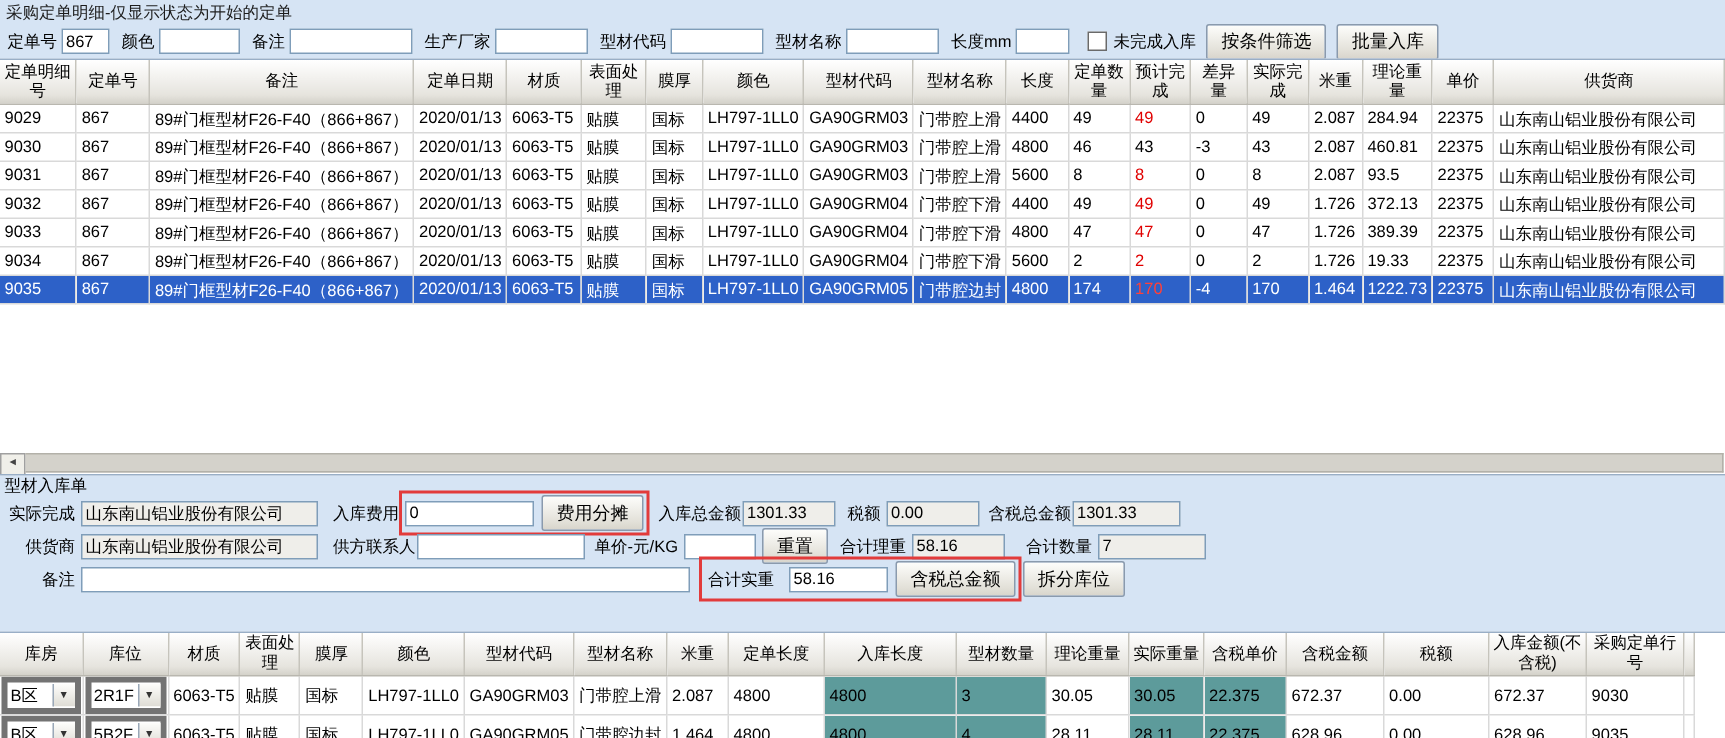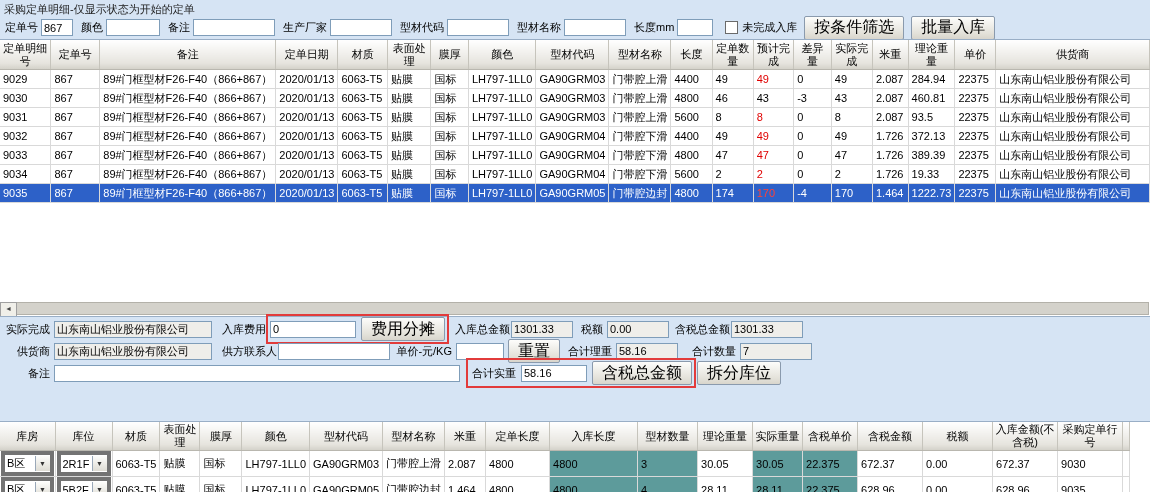--- a/index.html
+++ b/index.html
@@ -7,21 +7,21 @@
   .screen{width:1150px;height:492px;position:relative;overflow:hidden;background:#d6e4f4}
 
   
   .top-panel{padding:2px 4px 0 4px}
   .panel-title{height:14px;line-height:14px;color:#1c1c1c;white-space:nowrap}
   .filter-row{display:flex;align-items:center;height:23px}
   .flabel{margin:0 3px 0 8px;white-space:nowrap}
   .flabel.first{margin-left:1px}
   .txt{height:15px;border:1px solid #7f9db9;background:#fff;font-family:inherit;font-size:11px;padding:0 2px;box-sizing:content-box}
   .w26{width:26px}.w48{width:48px}.w76{width:76px}.w56{width:56px}.w30{width:30px}
-  .btn{height:24px;border:1px solid #8a9aad;background:linear-gradient(#fdfdfb,#e3e1d9 75%,#d8d5cc);padding:0 9px;font-family:inherit;font-size:16px;white-space:nowrap;border-radius:2px;margin-left:7px}
+  .btn{height:24px;border:1px solid #8a9aad;background:linear-gradient(#fdfdfb,#e3e1d9 75%,#d8d5cc);padding:0 9px;font-family:inherit;font-size:12px;white-space:nowrap;border-radius:2px;margin-left:7px}
   .cb{width:11px;height:11px;border:1px solid #6a6a6a;background:#fff;display:inline-block;margin:0 4px 0 12px;flex:none}
 
   
   table{border-collapse:collapse;table-layout:fixed;font-family:inherit;font-size:11px}
   th{background:linear-gradient(#ffffff,#e6e4de 80%,#d4d2ca);border-right:1px solid #c6c4bc;border-bottom:1px solid #b9b7af;font-weight:normal;padding:0 2px;overflow:hidden;text-align:center;word-break:break-all;line-height:13px}
   td{border-right:1px solid #d9d9d9;border-bottom:1px solid #d9d9d9;padding:0 3px;white-space:nowrap;overflow:hidden;background:#fff}
   tr.selected td{background:#2d61c8;color:#fff}
   td.red{color:#e00000}
   tr.selected td.red{color:#ff4038}
 
@@ -285,20 +285,21 @@
           </tr>
         </tbody>
       </table>
     <div class="hscroll">
       <div class="hs-btn">◄</div>
       <div class="hs-thumb"></div>
     </div>
   </div>
 
   <div class="inbound-panel">
+    <div class="section-title">型材入库单</div>
 
 
     <div class="frow">
       <span class="flbl lw46">实际完成</span>
       <input class="txt iw152 ro" value="山东南山铝业股份有限公司" style="">
       <span class="flbl lw40 ml10">入库费用</span>
       <span class="red-outline">
         <input class="txt iw80" value="0" style="">
         <button class="btn">费用分摊</button>
       </span>
@@ -321,21 +322,21 @@
       <span class="flbl lw46 ml6">合计理重</span>
       <input class="txt iw56 ro" value="58.16" style="">
       <span class="flbl lw52 ml6">合计数量</span>
       <input class="txt iw66b ro" value="7" style="">
     </div>
 
     <div class="frow">
       <span class="flbl lw46">备注</span>
       <input class="txt iw400" value="" style="">
       <span class="red-outline ml6">
-        <span class="flbl lw46" style="margin-right:0">合计实重</span>
+        <span class="flbl lw46" style="margin-right:5px">合计实重</span>
         <input class="txt iw60" value="58.16" style="">
         <button class="btn">含税总金额</button>
       </span>
       <button class="btn" style="margin-left:1px">拆分库位</button>
     </div>
   </div>
 
   <div class="inbound-table-wrap">
     <table id="inboundTable">
         <colgroup>

